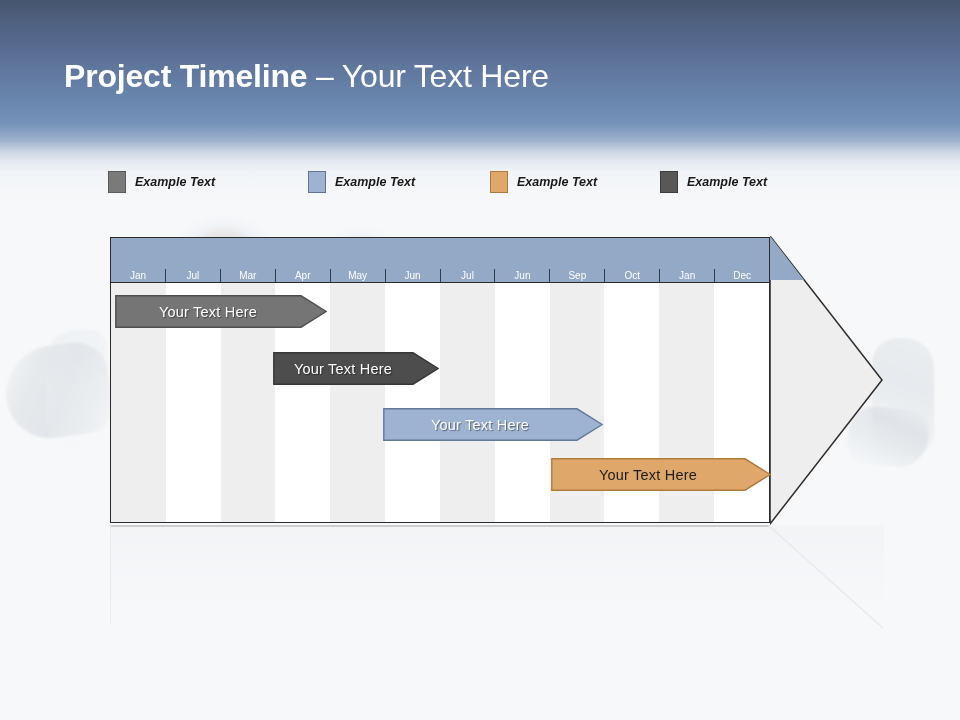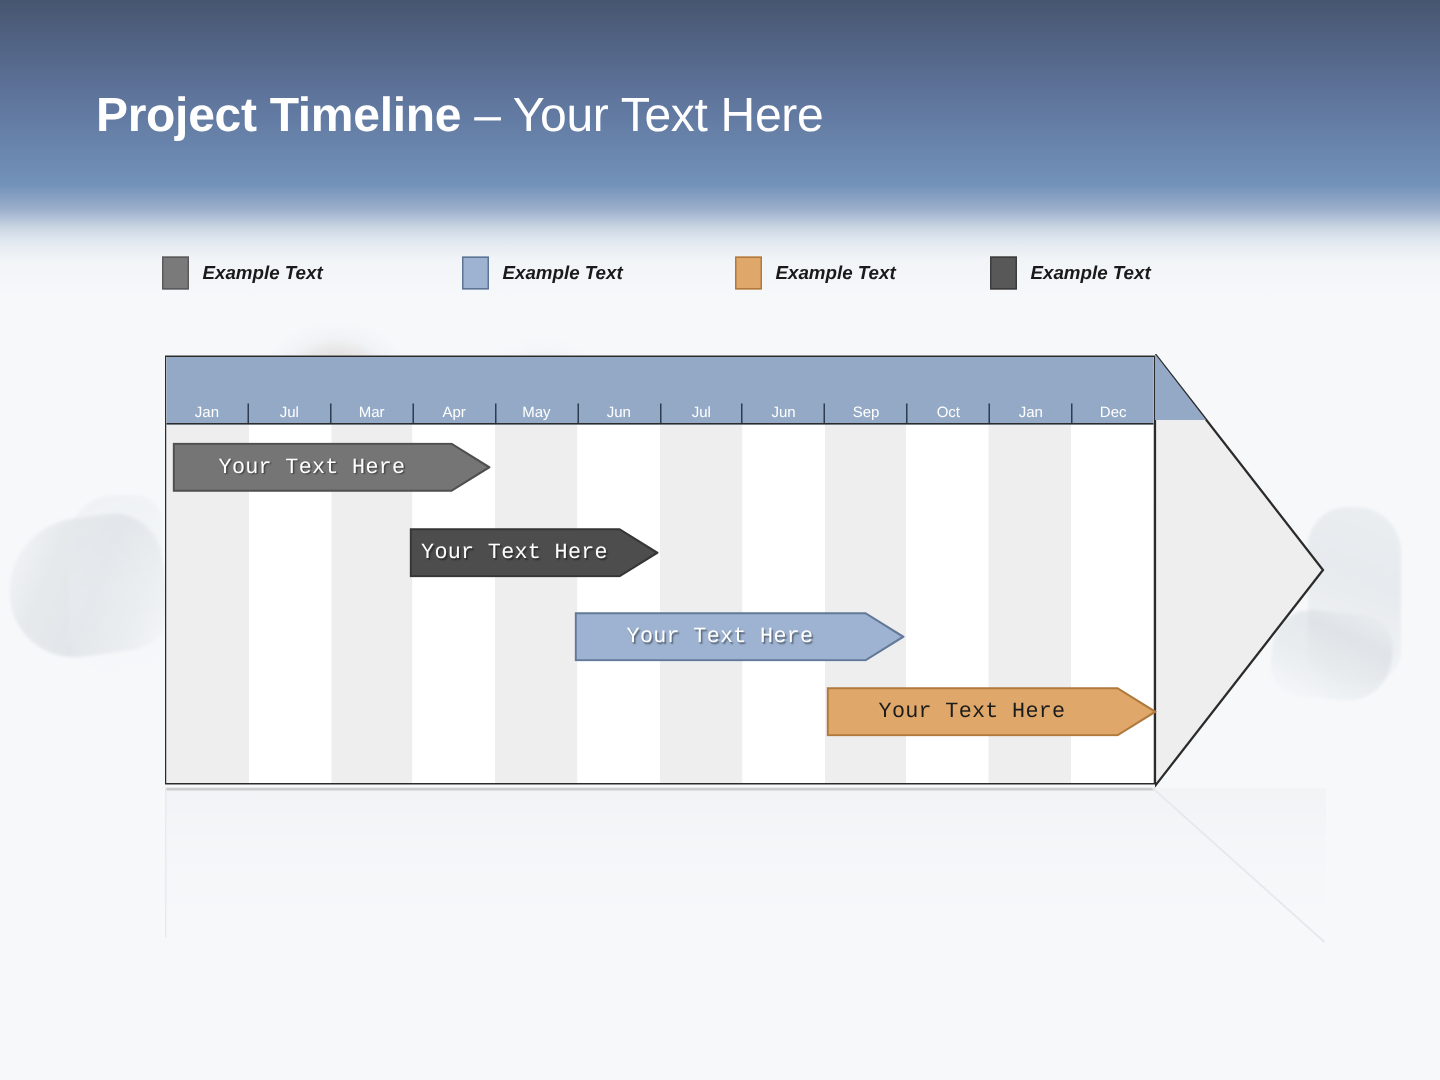--- a/index.html
+++ b/index.html
@@ -199,21 +199,20 @@
     height: 289px;
   }
 
   
   .bar {
     position: absolute;
     height: 33px;
     display: flex;
     align-items: center;
     justify-content: center;
-    font-family: Liberation Mono, monospace;
   }
   .bar svg {
     position: absolute;
     left: 0; top: 0;
     width: 100%;
     height: 100%;
   }
   .bar-label {
     position: relative;
     font-size: 14.5px;

